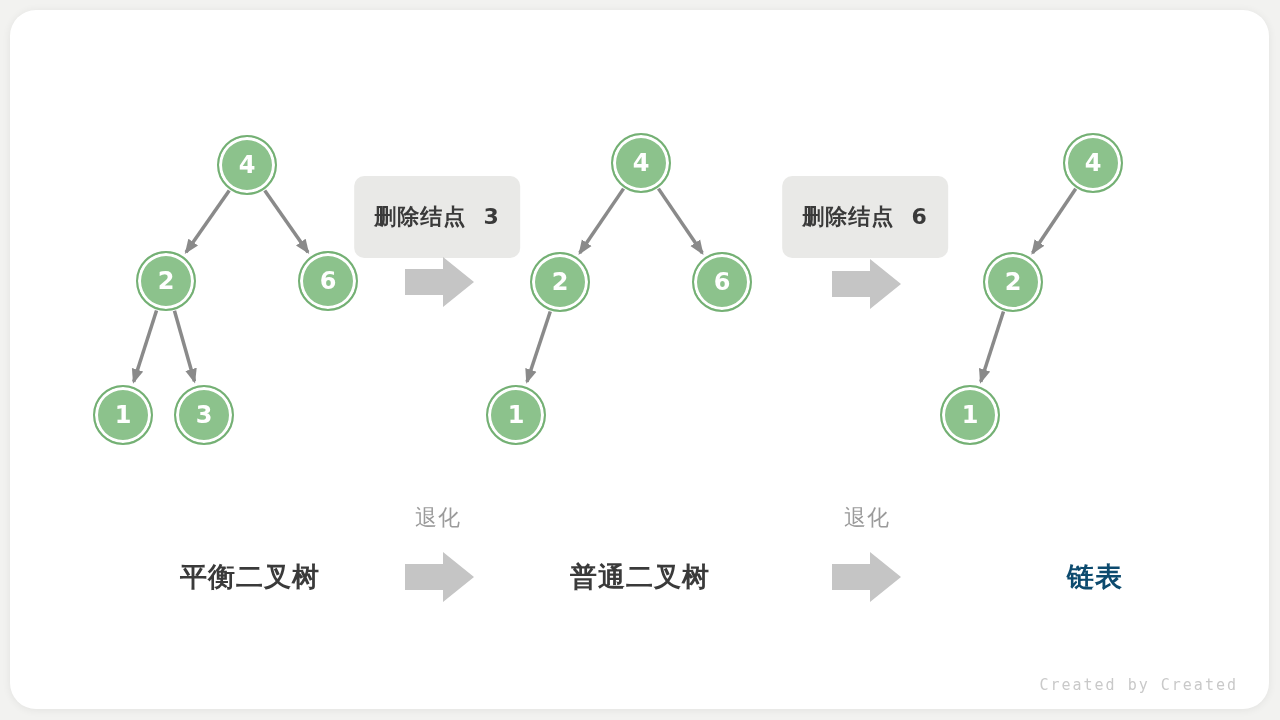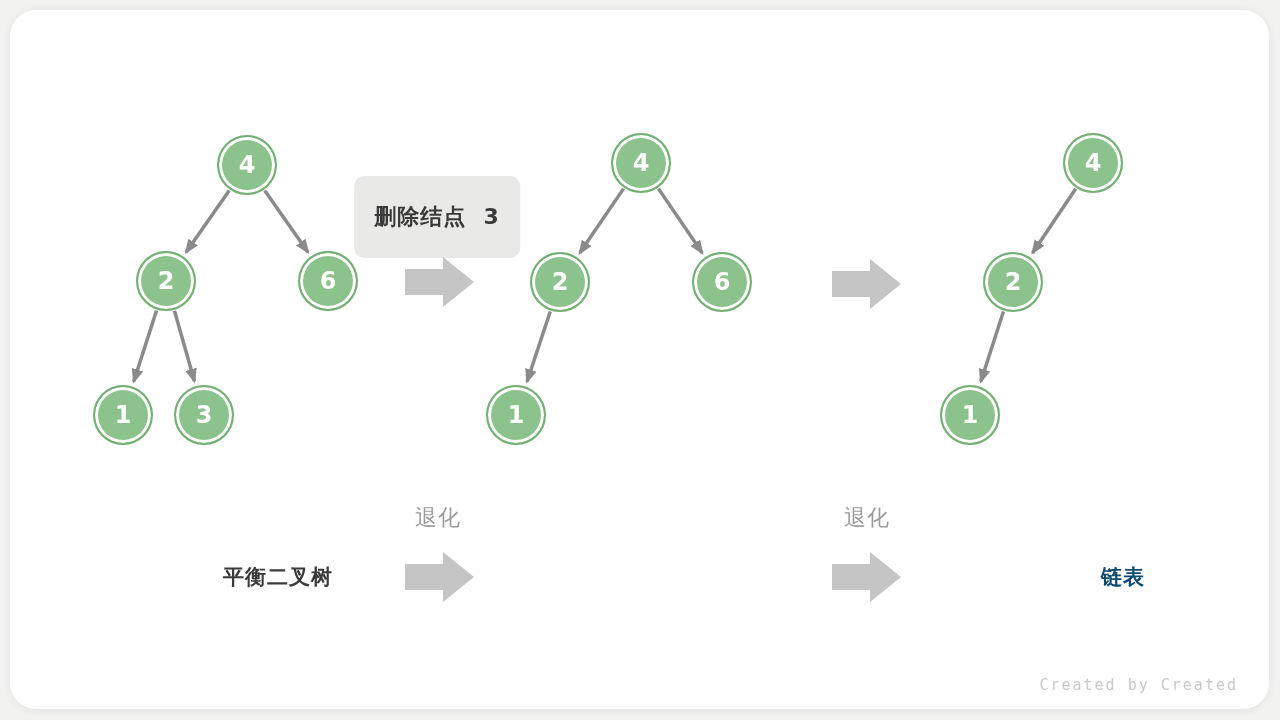--- a/index.html
+++ b/index.html
@@ -37,24 +37,23 @@
     white-space: pre;
     letter-spacing: 1px;
   }
   .big-arrow {
     position: absolute;
     transform: translate(-50%, -50%);
   }
   .caption {
     position: absolute;
     transform: translate(-50%, -50%);
-    font-size: 21px; font-weight: bold;
+    font-size: 27px; font-weight: bold;
     white-space: nowrap;
     letter-spacing: 1px;
-    margin-left: 28px;
   }
   .degrade-label {
     position: absolute;
     transform: translate(-50%, -50%);
     font-size: 22px; font-weight: normal;
     white-space: nowrap;
     letter-spacing: 1px;
   }
   .watermark {
     position: absolute;
@@ -95,24 +94,26 @@
       <div class="node" style="left: 530px; top: 252px; background: rgb(140, 194, 140); border: 2px solid rgb(116, 176, 116); box-shadow: rgb(255, 255, 255) 0px 0px 0px 3px inset; color: rgb(255, 255, 255);">2</div>
       <div class="node" style="left: 692px; top: 252px; background: rgb(140, 194, 140); border: 2px solid rgb(116, 176, 116); box-shadow: rgb(255, 255, 255) 0px 0px 0px 3px inset; color: rgb(255, 255, 255);">6</div>
       <div class="node" style="left: 486px; top: 385px; background: rgb(140, 194, 140); border: 2px solid rgb(116, 176, 116); box-shadow: rgb(255, 255, 255) 0px 0px 0px 3px inset; color: rgb(255, 255, 255);">1</div>
       <div class="node" style="left: 1063px; top: 133px; background: rgb(140, 194, 140); border: 2px solid rgb(116, 176, 116); box-shadow: rgb(255, 255, 255) 0px 0px 0px 3px inset; color: rgb(255, 255, 255);">4</div>
       <div class="node" style="left: 983px; top: 252px; background: rgb(140, 194, 140); border: 2px solid rgb(116, 176, 116); box-shadow: rgb(255, 255, 255) 0px 0px 0px 3px inset; color: rgb(255, 255, 255);">2</div>
       <div class="node" style="left: 940px; top: 385px; background: rgb(140, 194, 140); border: 2px solid rgb(116, 176, 116); box-shadow: rgb(255, 255, 255) 0px 0px 0px 3px inset; color: rgb(255, 255, 255);">1</div>
       <div class="trans-label" style="left: 437px; top: 217px; background: rgb(233, 233, 231); color: rgb(58, 58, 58);">删除结点  3</div>
       <svg width="70" height="56" viewBox="0 0 70 56" class="big-arrow" style="left: 440px; top: 282px;">
         <polygon points="0,15 38,15 38,3 69,28 38,53 38,41 0,41" fill="#c5c5c5"></polygon>
       </svg>
+      <div class="trans-label" style="left: 865px; top: 217px; background: rgb(233, 233, 231); color: rgb(58, 58, 58);">删除结点  6</div>
       <svg width="70" height="56" viewBox="0 0 70 56" class="big-arrow" style="left: 867px; top: 284px;">
         <polygon points="0,15 38,15 38,3 69,28 38,53 38,41 0,41" fill="#c5c5c5"></polygon>
       </svg>
       <div class="caption" style="left: 250px; top: 577px; color: rgb(58, 58, 58);">平衡二叉树</div>
+      <div class="caption" style="left: 640px; top: 577px; color: rgb(58, 58, 58);">普通二叉树</div>
       <div class="caption" style="left: 1095px; top: 577px; color: #0c4a6e;">链表</div>
       <div class="degrade-label" style="left: 438px; top: 518px; color: rgb(155, 155, 155);">退化</div>
       <svg width="70" height="56" viewBox="0 0 70 56" class="big-arrow" style="left: 440px; top: 577px;">
         <polygon points="0,15 38,15 38,3 69,28 38,53 38,41 0,41" fill="#c5c5c5"></polygon>
       </svg>
       <div class="degrade-label" style="left: 867px; top: 518px; color: rgb(155, 155, 155);">退化</div>
       <svg width="70" height="56" viewBox="0 0 70 56" class="big-arrow" style="left: 867px; top: 577px;">
         <polygon points="0,15 38,15 38,3 69,28 38,53 38,41 0,41" fill="#c5c5c5"></polygon>
       </svg>
     </div>

